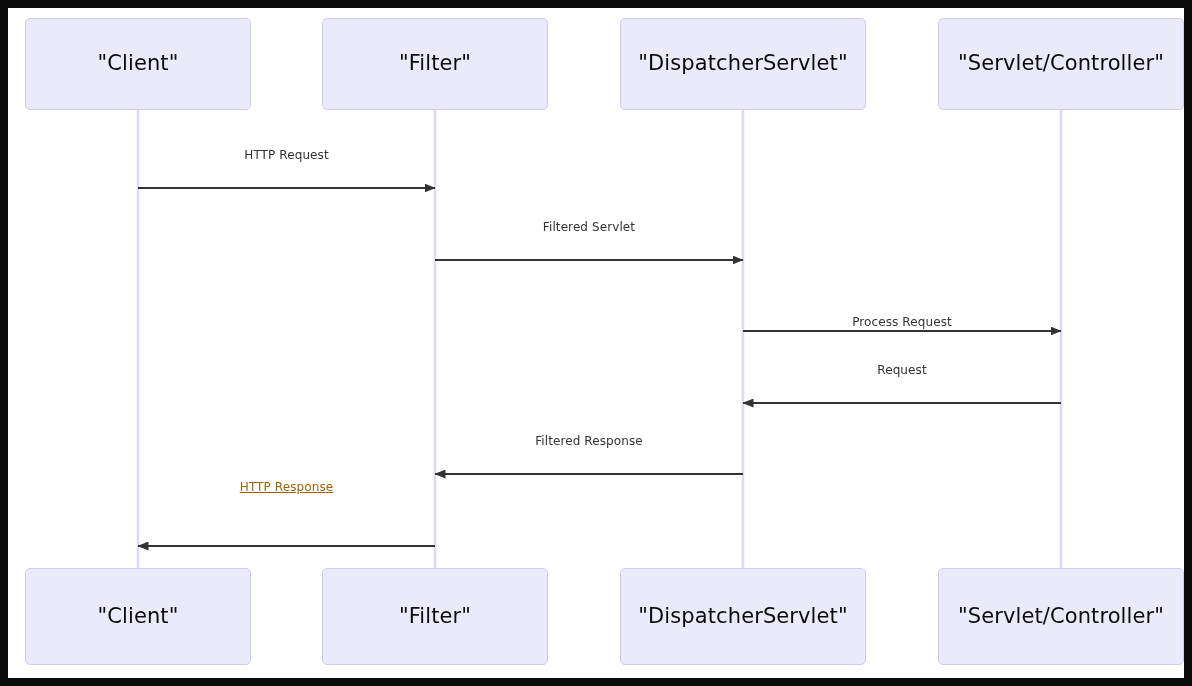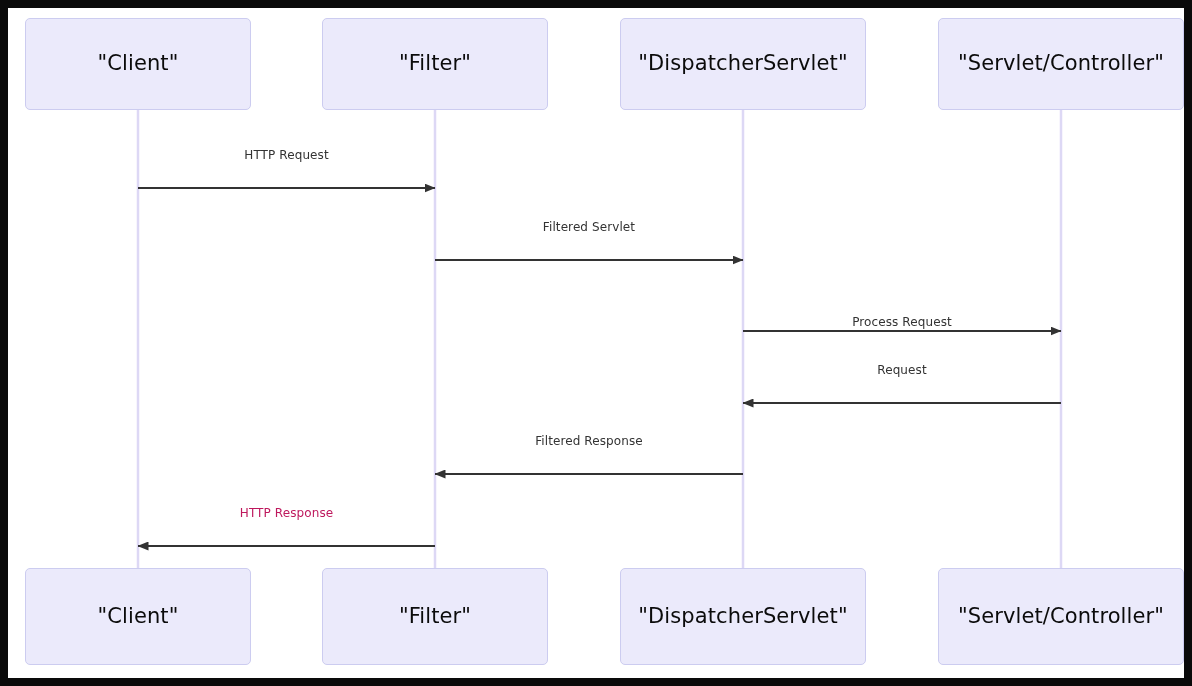--- a/index.html
+++ b/index.html
@@ -121,17 +121,17 @@
         <div class="participant-box" style="left: 930px; top: 560px; width: 246px; height: 97px; background: rgb(235, 234, 251); border-color: rgb(204, 204, 240);">
           <span class="participant-label">"Servlet/Controller"</span>
         </div>
       </div>
     <div id="message-labels">
         <div class="msg-label" style="left: 278.5px; top: 140px; color: rgb(51, 51, 51);">HTTP Request</div>
         <div class="msg-label" style="left: 581px; top: 212px; color: rgb(51, 51, 51);">Filtered Servlet</div>
         <div class="msg-label" style="left: 894px; top: 283px; color: rgb(51, 51, 51); margin-top: 24px;">Process Request</div>
         <div class="msg-label" style="left: 894px; top: 355px; color: rgb(51, 51, 51);">Request</div>
         <div class="msg-label" style="left: 581px; top: 426px; color: rgb(51, 51, 51);">Filtered Response</div>
-        <div class="msg-label" style="left: 278.5px; top: 498px; color: #be185d;">HTTP Response</div>
+        <div class="msg-label" style="left: 278.5px; top: 472px; color: #a16207; text-decoration: underline;">HTTP Response</div>
       </div>
 
   </div>
 </div>
 
 </body></html>

